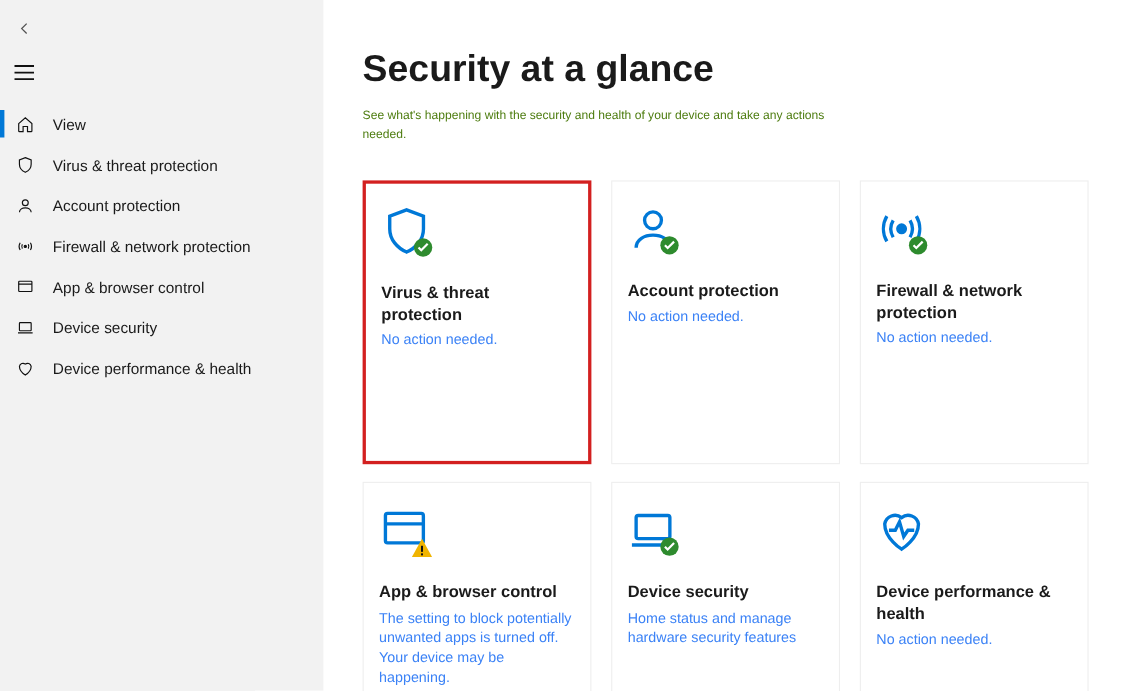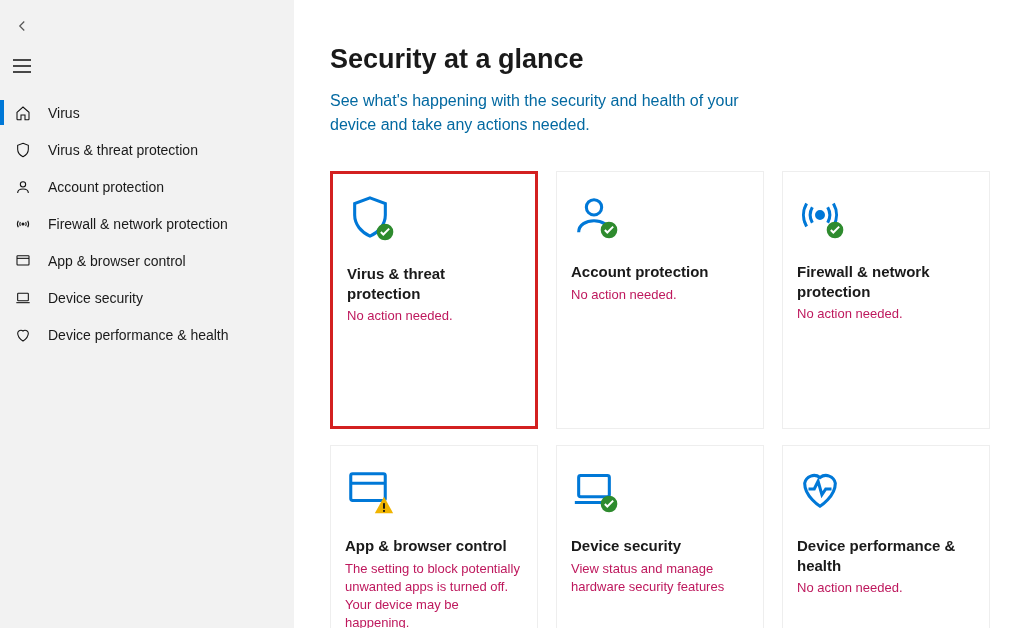--- a/index.html
+++ b/index.html
@@ -38,35 +38,35 @@
   }
   .nav-item.active::before {
     content:""; position:absolute; left:0; top:6px; bottom:6px; width:4px; background:#0078d7;
   }
   .nav-item .icon-slot { width: 18px; display:flex; justify-content:center; }
   .main {
     flex: 1;
     padding: 44px 0 0 36px;
     overflow-y: auto;
   }
-  .page-title { font-size: 27px; font-weight: 600; margin-bottom: 14px; }
-  .page-sub   { font-size: 16px; color: #0369a1; max-width: 430px; line-height: 1.5; margin-bottom: 34px; }
+  .page-title { font-size: 34px; font-weight: 600; margin-bottom: 14px; }
+  .page-sub   { font-size: 11px; color: #4d7c0f; max-width: 430px; line-height: 1.5; margin-bottom: 34px; }
   .cards-row { display:flex; gap: 18px; margin-bottom: 16px; }
   .card {
     width: 208px; min-height: 258px;
     background: #fff;
     border: 1px solid #eee;
     padding: 16px 14px 14px 14px;
     cursor: pointer;
     position: relative;
   }
   .card.highlight { border: 3px solid #d32020; }
   .card-icon { width: 46px; height: 46px; margin-top: 4px; margin-bottom: 24px; position: relative; }
   .card-title { font-size: 15px; font-weight: 600; margin-bottom: 4px; line-height:1.3; }
-  .card-desc  { font-size: 13px; color: #be185d; line-height: 1.4; }
+  .card-desc  { font-size: 13px; color: #3b82f6; line-height: 1.4; }
   .short-card { min-height: 200px; }
   svg { display:block; }
   .badge-check { position:absolute; right:-2px; bottom:-2px; }
   .badge-warn  { position:absolute; right:-4px; bottom:-4px; }
 </style>
 </head>
 <body>
 
 <div class="app">
   <div class="sidebar">
@@ -81,21 +81,21 @@
         </svg>
     </div>
 
     <div class="nav-items">
       <div class="nav-item active">
         <span class="icon-slot">
             <svg width="16" height="16" viewBox="0 0 24 24" fill="none" stroke="#111" stroke-width="1.6">
               <path d="M3 11l9-8 9 8v10a1 1 0 0 1-1 1h-5v-7h-6v7H4a1 1 0 0 1-1-1z"></path>
             </svg>
           </span>
-        <span>Virus</span>
+        <span>View</span>
       </div>
       <div class="nav-item">
         <span class="icon-slot">
             <svg width="16" height="16" viewBox="0 0 24 24" fill="none" stroke="#111" stroke-width="1.6">
               <path d="M12 2l8 3v6c0 5-3.5 9-8 11-4.5-2-8-6-8-11V5z"></path>
             </svg>
           </span>
         <span>Virus &amp; threat protection</span>
       </div>
       <div class="nav-item">
@@ -218,21 +218,21 @@
           <svg width="46" height="46" viewBox="0 0 24 24" fill="none" stroke="#0078d7" stroke-width="1.6">
               <rect x="4" y="5" width="16" height="11" rx="1"></rect>
               <path d="M2 19h20"></path>
             </svg>
           <svg class="badge-check" width="20" height="20" viewBox="0 0 24 24">
               <circle cx="12" cy="12" r="10" fill="#2e8b2e"></circle>
               <path d="M7 12l3 3 7-7" stroke="#fff" stroke-width="2.4" fill="none"></path>
             </svg>
         </div>
         <div class="card-title">Device security</div>
-        <div class="card-desc">View status and manage hardware security features</div>
+        <div class="card-desc">Home status and manage hardware security features</div>
       </div>
 
       <div class="card short-card">
         <div class="card-icon">
           <svg width="46" height="46" viewBox="0 0 24 24" fill="none" stroke="#0078d7" stroke-width="1.6">
               <path d="M12 21s-8-5-8-12a5 5 0 0 1 8-3 5 5 0 0 1 8 3c0 7-8 12-8 12z"></path>
               <path d="M6 12h3l2-4 2 7 2-3h3"></path>
             </svg>
         </div>
         <div class="card-title">Device performance &amp; health</div>

